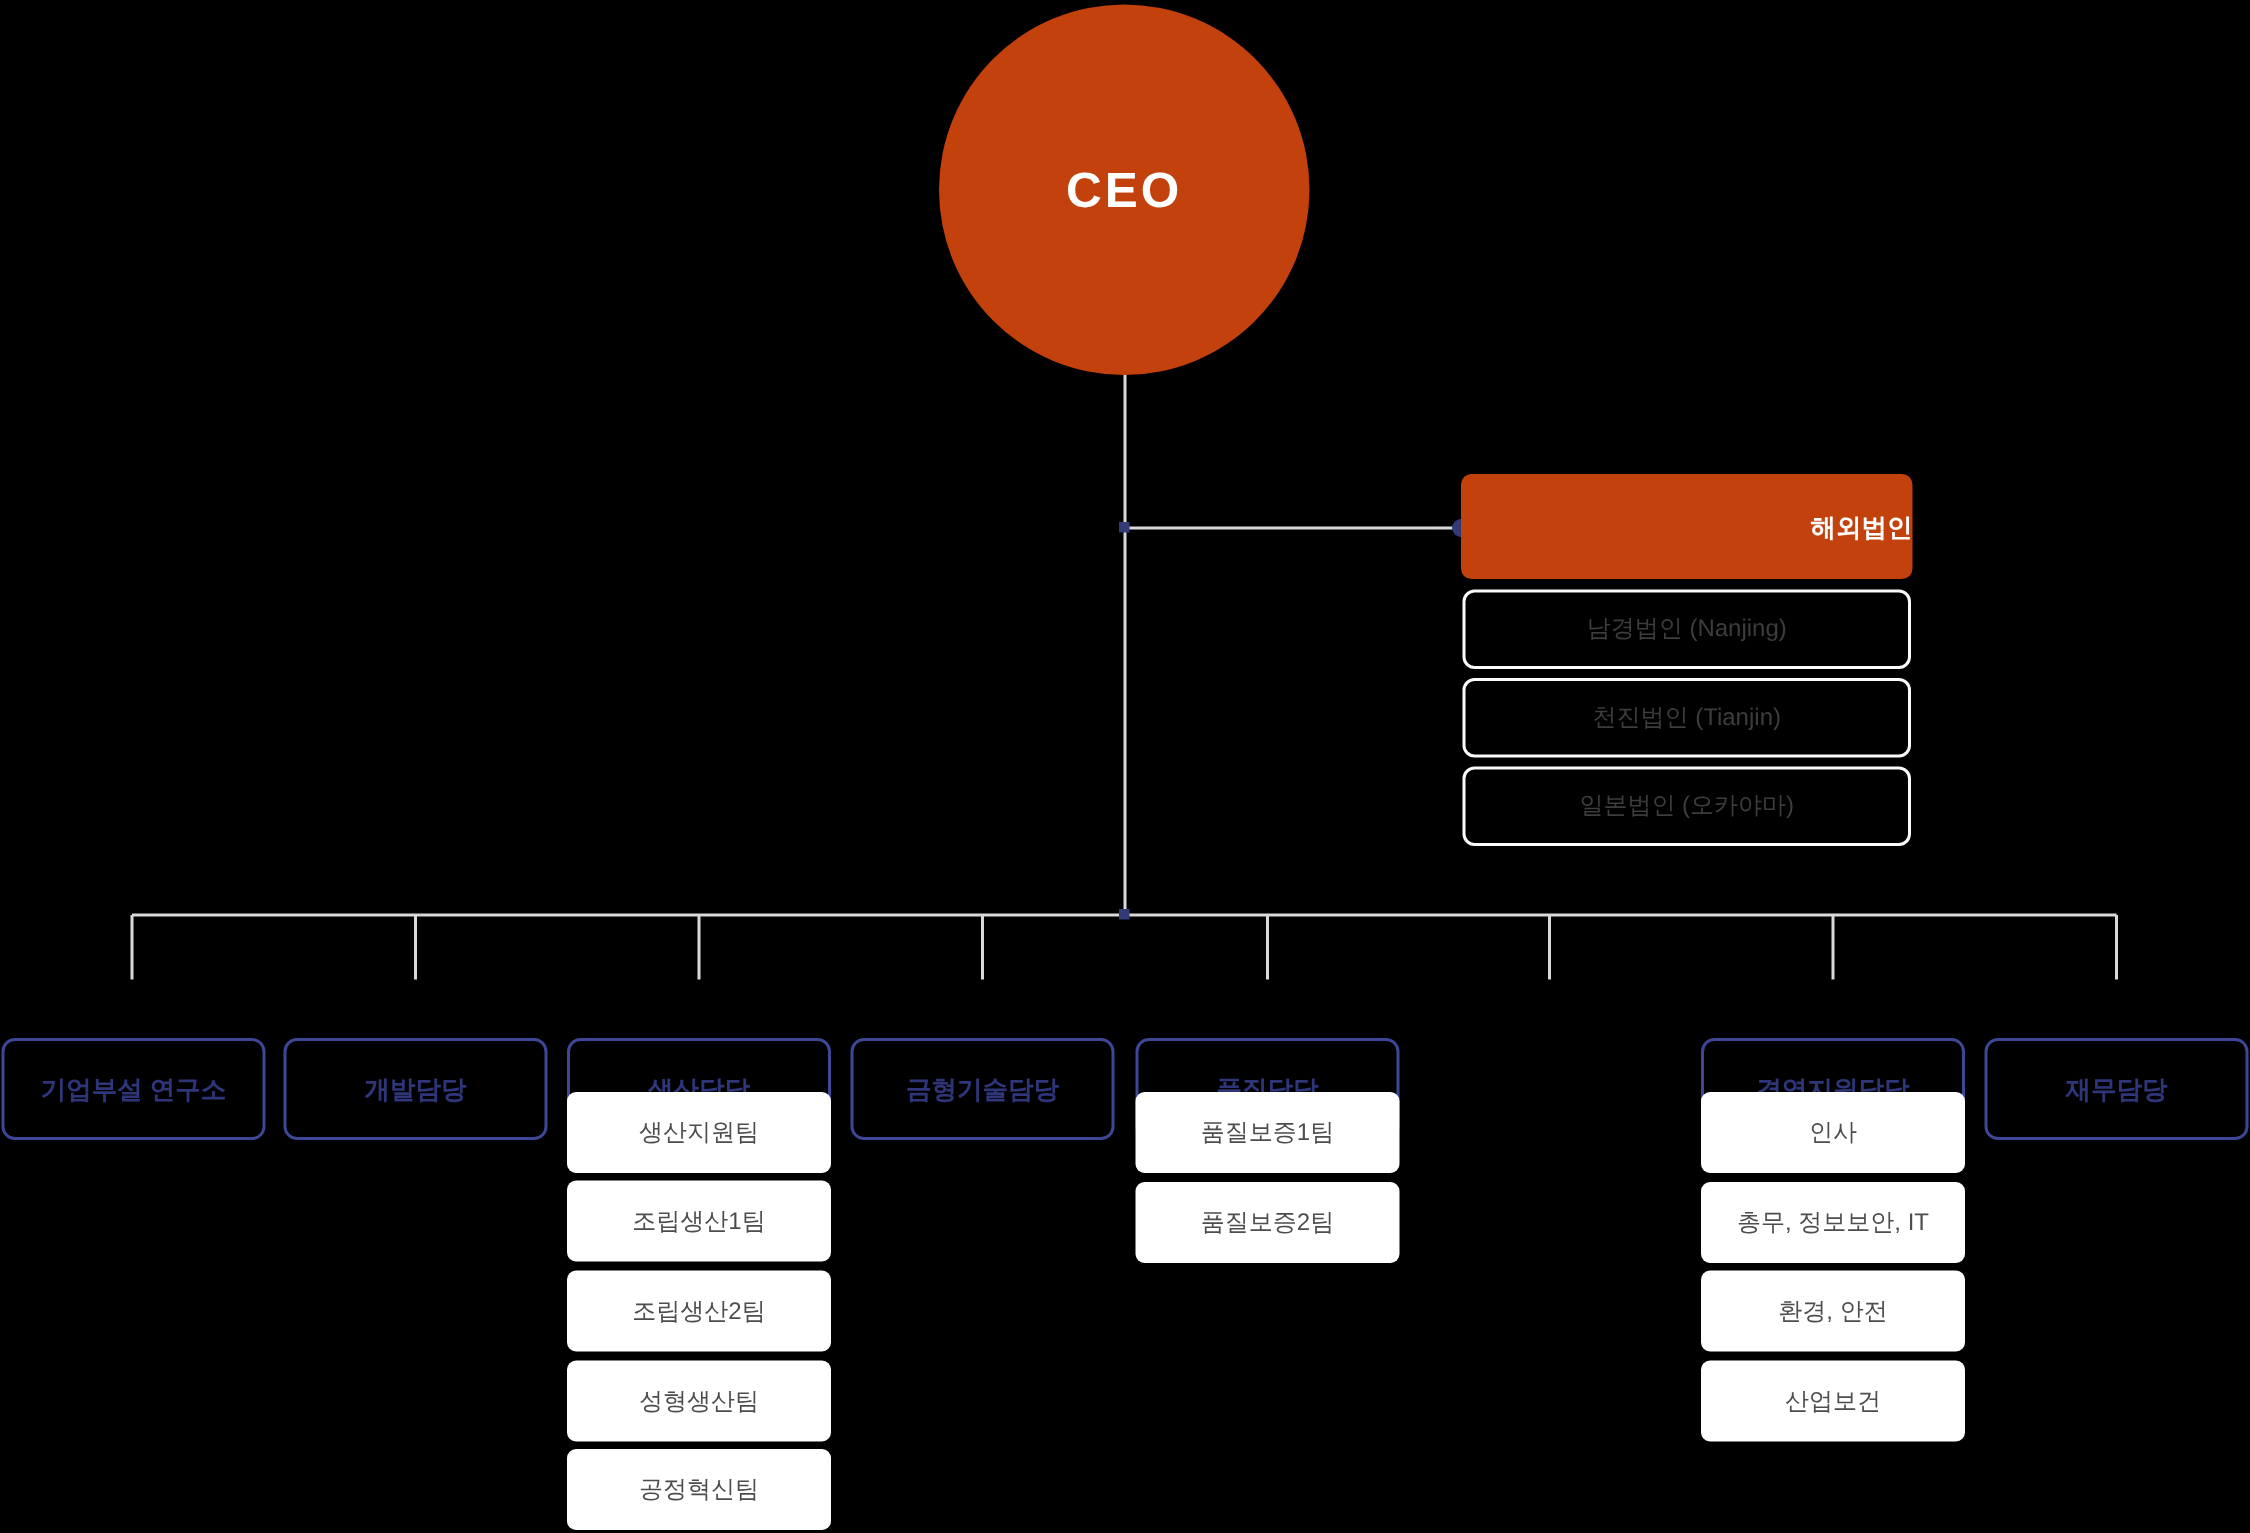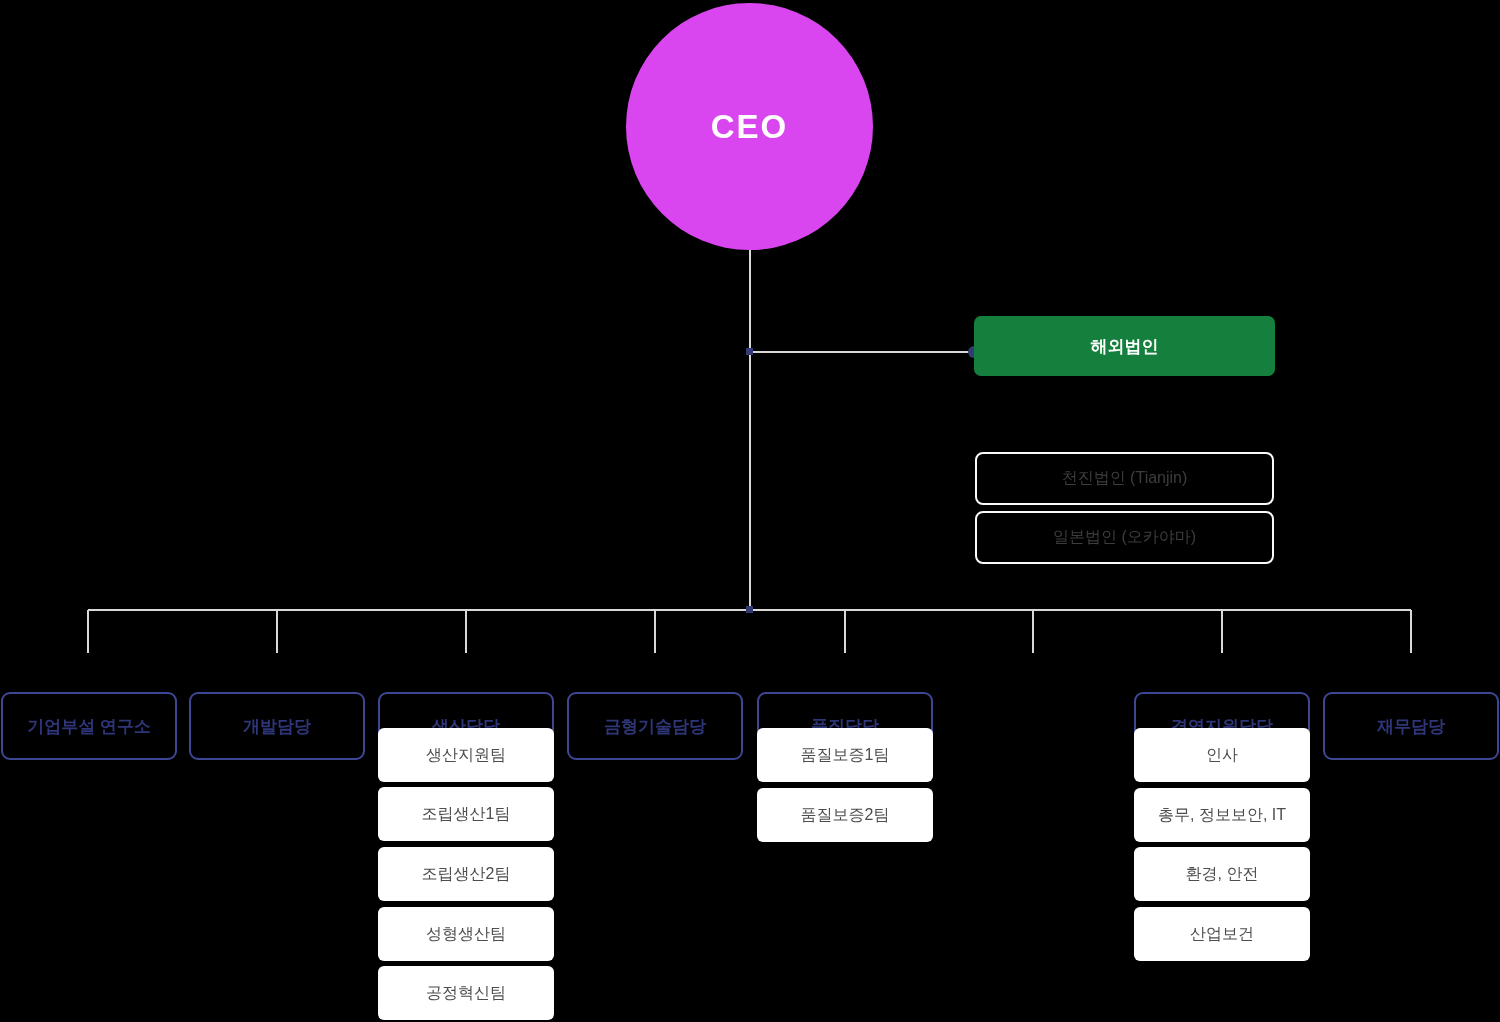--- a/index.html
+++ b/index.html
@@ -15,30 +15,30 @@
   .line.v{width:2px;}
   .line.h{height:2px;}
 
   
   .dot-square{position:absolute;width:7px;height:7px;background:#333B76;}
   .dot-circle{position:absolute;width:12px;height:12px;border-radius:50%;background:#333B76;}
 
   
   .ceo{
     position:absolute;left:626px;top:3px;width:247px;height:247px;
-    border-radius:50%;background:#d946ef;
+    border-radius:50%;background:#c2410c;
     display:flex;align-items:center;justify-content:center;
     color:#fff;font-size:33px;font-weight:700;letter-spacing:2px;
   }
 
   
   .ov-header{
-    position:absolute;left:974px;top:316px;width:301px;height:60px;
-    background:#15803d;border-radius:7px;box-sizing:border-box;
-    display:flex;align-items:center;justify-content:center;
+    position:absolute;left:974px;top:316px;width:301px;height:70px;
+    background:#c2410c;border-radius:7px;box-sizing:border-box;
+    display:flex;align-items:center;justify-content:flex-end;
     color:#fff;font-size:17px;font-weight:700;
   }
   .ov-item{
     position:absolute;left:975px;width:299px;height:53px;
     border:2px solid #FAFAFA;border-radius:8px;box-sizing:border-box;
     display:flex;align-items:center;justify-content:center;
     color:#3D3D3D;font-size:16px;
   }
 
   
@@ -79,20 +79,21 @@
   <div class="dot-square" style="left:746px;top:606px"></div>
   <div class="dot-circle" style="left:968px;top:346px"></div>
 
   <div class="ceo">
     <span>CEO</span>
   </div>
 
   <div class="ov-header">
     <span>해외법인</span>
   </div>
+  <div class="ov-item" style="top:393px">남경법인 (Nanjing)</div>
   <div class="ov-item" style="top:452px">천진법인 (Tianjin)</div>
   <div class="ov-item" style="top:511px">일본법인 (오카야마)</div>
 
   <div class="dept" style="left:1px">기업부설 연구소</div>
   <div class="dept" style="left:189px">개발담당</div>
   <div class="dept" style="left:378px">생산담당</div>
   <div class="dept" style="left:567px">금형기술담당</div>
   <div class="dept" style="left:757px">품질담당</div>
   <div class="dept" style="left:1134px">경영지원담당</div>
   <div class="dept" style="left:1323px">재무담당</div>

